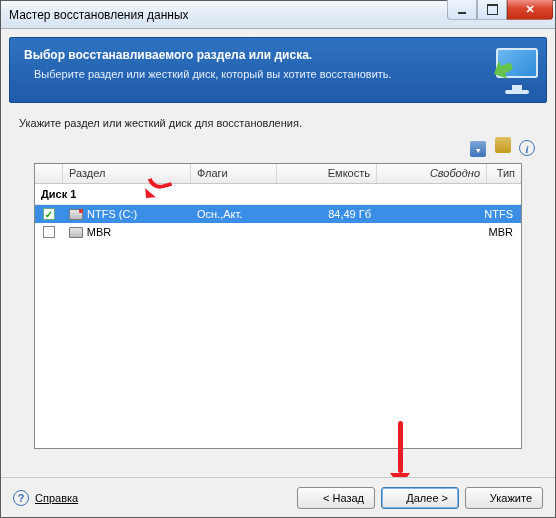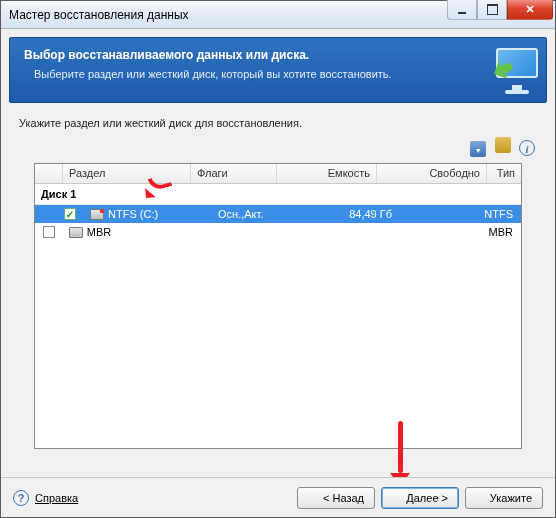--- a/index.html
+++ b/index.html
@@ -41,27 +41,27 @@
   .ic-save { background:linear-gradient(#e0c060,#c49a20); border-radius:2px;}
   .ic-info { border:1px solid #3d72b8; border-radius:50%; color:#3d72b8; font-style:italic; font-weight:bold; font-family:Georgia;}
   .ic-info::before{content:"i"; font-size:11px;}
 
   
   .panel { margin:0 33px; border:1px solid #888; background:#fff; height:286px; position:relative; overflow:hidden;}
   .thead { display:flex; height:20px; background:linear-gradient(#fdfdfd,#ececec); border-bottom:1px solid #c8c8c8; font-size:11px; color:#333;}
   .thead > div { border-right:1px solid #d8d8d8; padding:3px 6px; }
   .thead > div:last-child { border-right:none;}
   .col-chk{width:28px;} .col-part{width:128px;} .col-flag{width:86px;}
-  .col-cap{width:100px; text-align:right;} .col-free{width:110px; text-align:right;} .col-type{flex:1; text-align:right; padding-right:8px;}
+  .col-cap{width:100px; text-align:right;} .col-free{width:110px; text-align:right;font-style:italic;} .col-type{flex:1; text-align:right; padding-right:8px;}
 
   .grouprow { font-size:11px; font-weight:bold; padding:4px 6px; border-bottom:1px solid #e8e8e8; }
   .row { display:flex; height:18px; font-size:11px; align-items:center;}
   .row > div { padding:0 6px;}
   .row .col-chk{display:flex; align-items:center; justify-content:center;}
-  .row.selected { background:#3a8ee6; color:#fff;padding-left:21px;}
+  .row.selected { background:#3a8ee6; color:#fff;}
   .row .drive-ico{ display:inline-block; width:14px; height:11px; background:linear-gradient(#e8e8e8,#bcbcbc); border:1px solid #777; border-radius:1px; margin-right:4px; vertical-align:middle; position:relative;}
   .row.selected .drive-ico::after{content:""; position:absolute; right:-1px; top:-1px; width:4px; height:4px; background:#d33; border-radius:1px;}
   .chkbox{ width:12px; height:12px; border:1px solid #6a8; background:#fff; display:flex; align-items:center; justify-content:center; font-size:10px; color:#0a0;}
   .chkbox.checked::before{content:"\2713"; font-weight:bold;}
   .chkbox.empty{ border-color:#888;}
   .c-right{ text-align:right;}
   .c-type{ flex:1; text-align:right; padding-right:8px !important;}
 
   
   .red-arrow1{ position:absolute; left:138px; top:193px; width:0; height:0; pointer-events:none;}
@@ -89,21 +89,21 @@
   <div class="titlebar">
     <span class="title">Мастер восстановления данных</span>
     <div class="win-btns">
       <div class="wb min"></div>
       <div class="wb max"></div>
       <div class="wb close"></div>
     </div>
   </div>
 
   <div class="banner">
-    <h1>Выбор восстанавливаемого данных или диска.</h1>
+    <h1>Выбор восстанавливаемого раздела или диска.</h1>
     <p>Выберите раздел или жесткий диск, который вы хотите восстановить.</p>
     <div class="monitor">
       <div class="screen"></div>
         <div class="stand"></div>
         <div class="base"></div>
         <div class="arrow"></div>
     </div>
   </div>
 
   <div class="instruction">Укажите раздел или жесткий диск для восстановления.</div>

